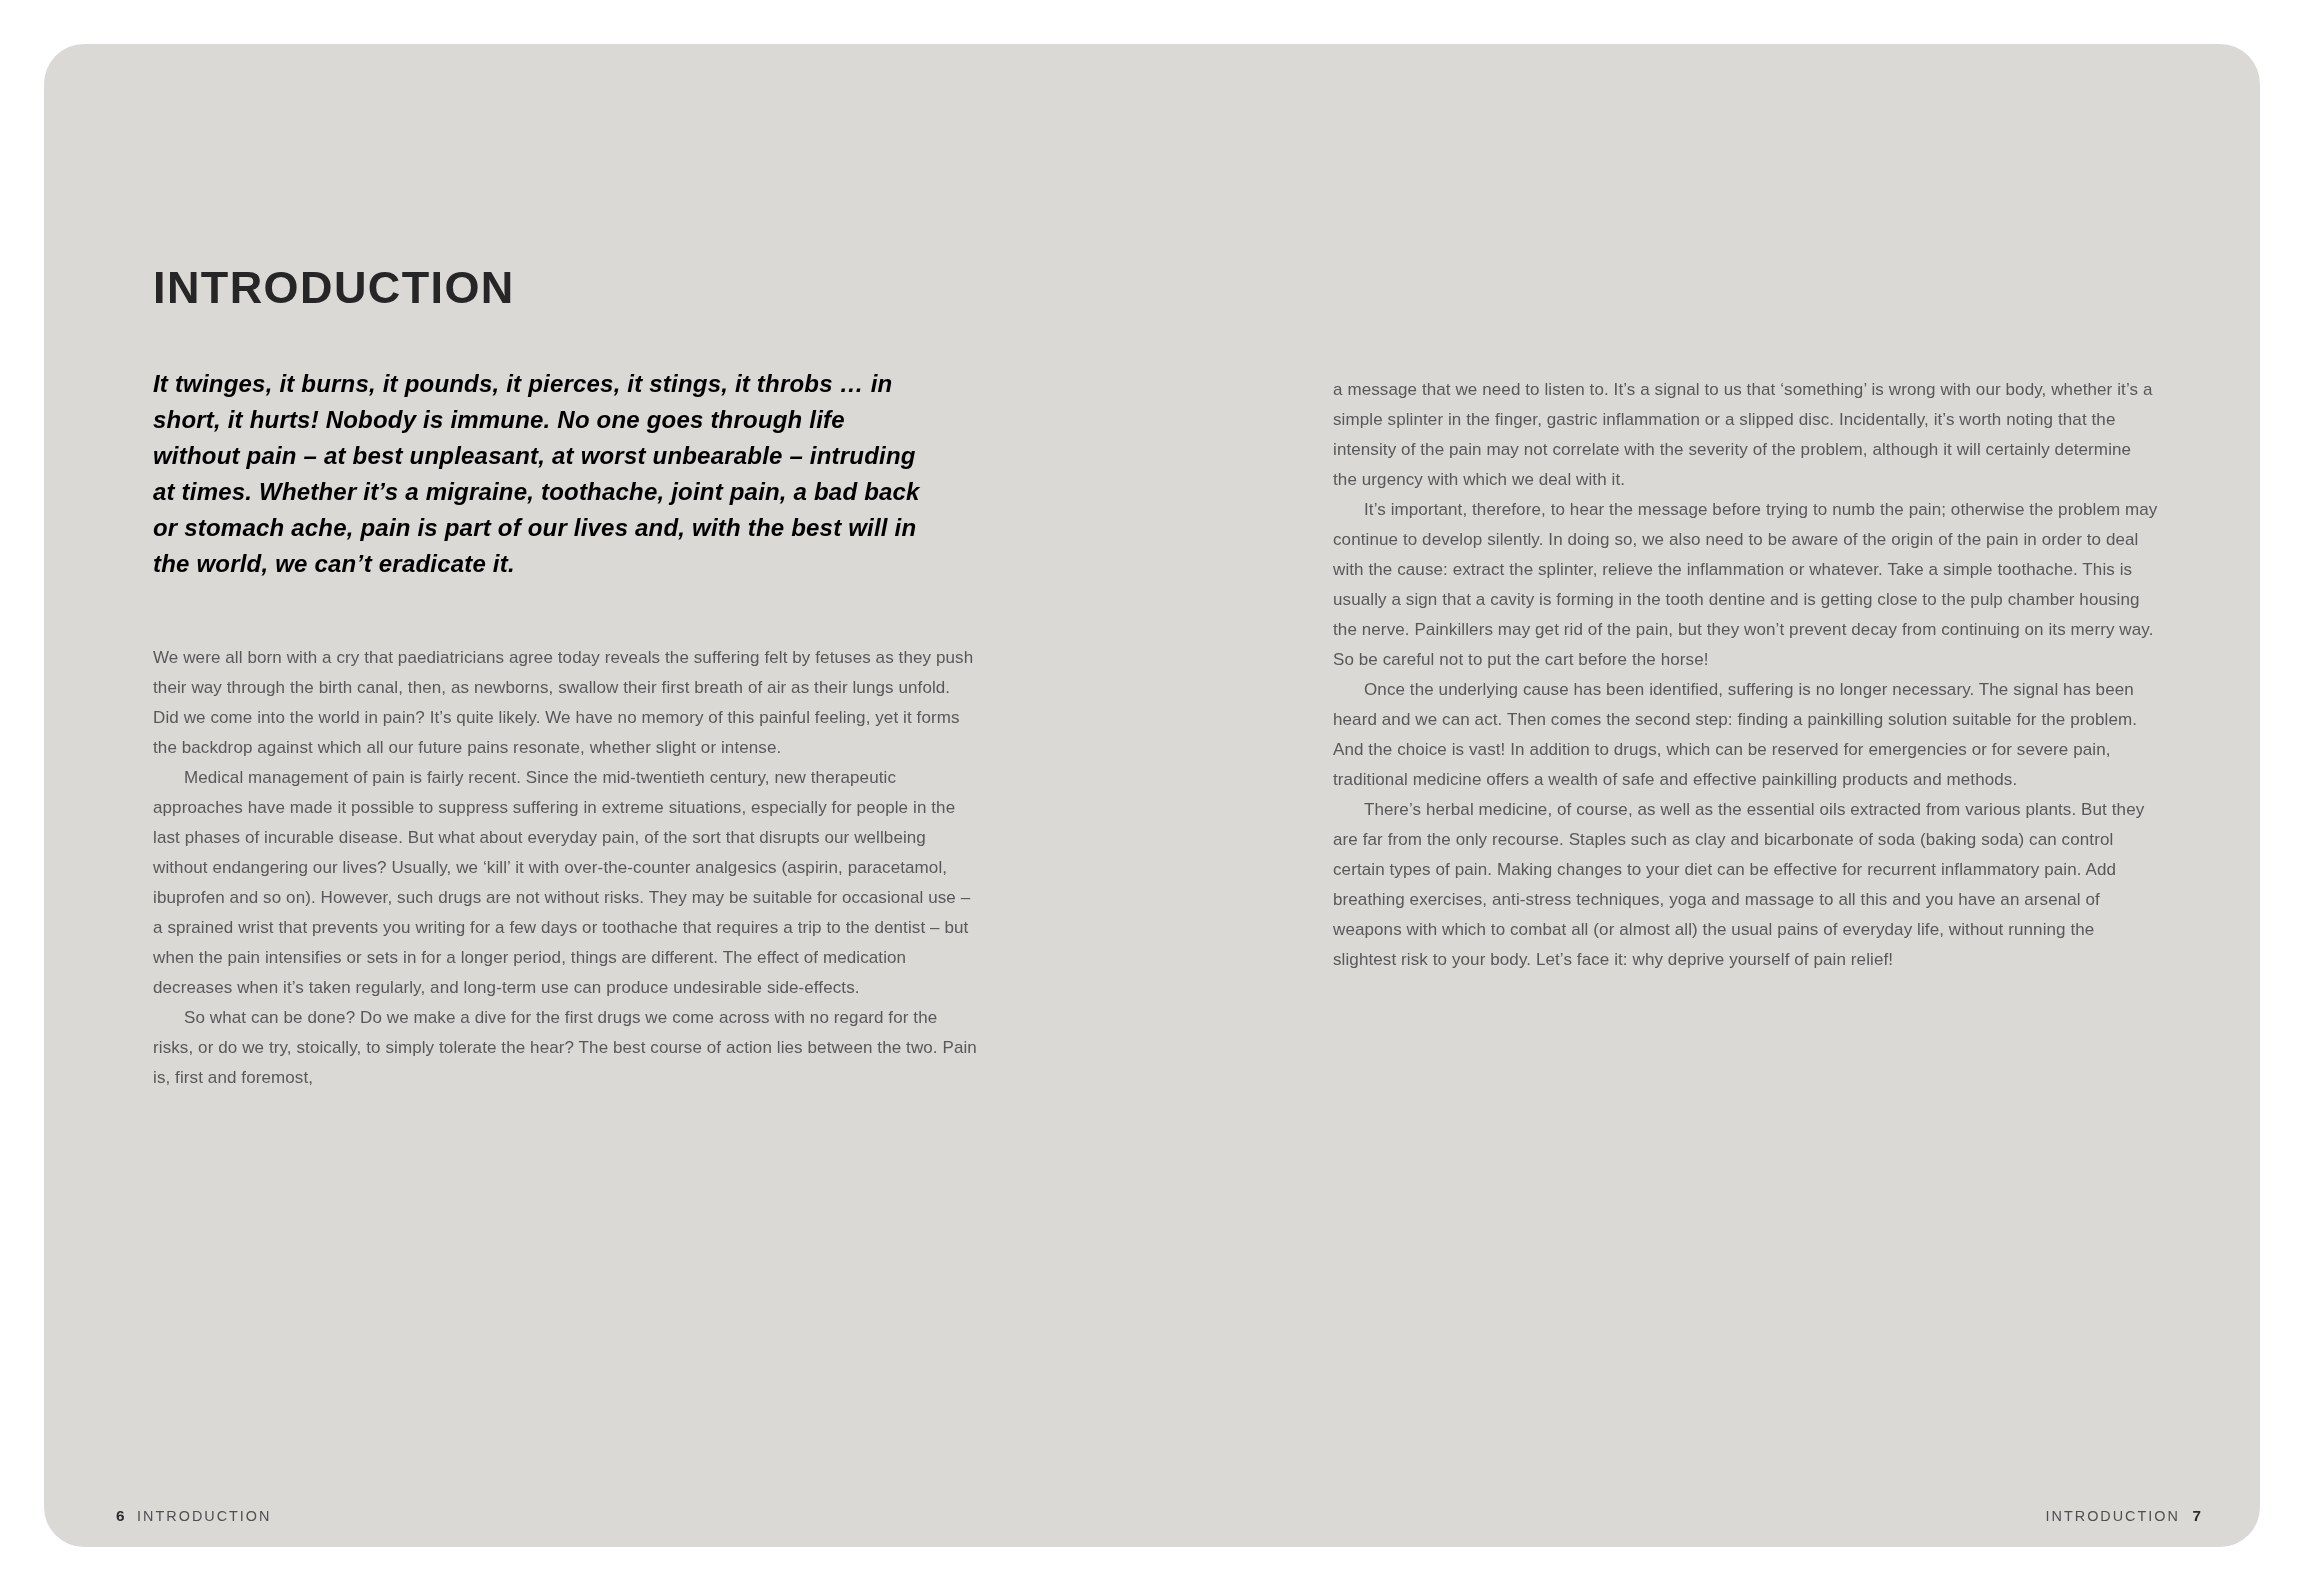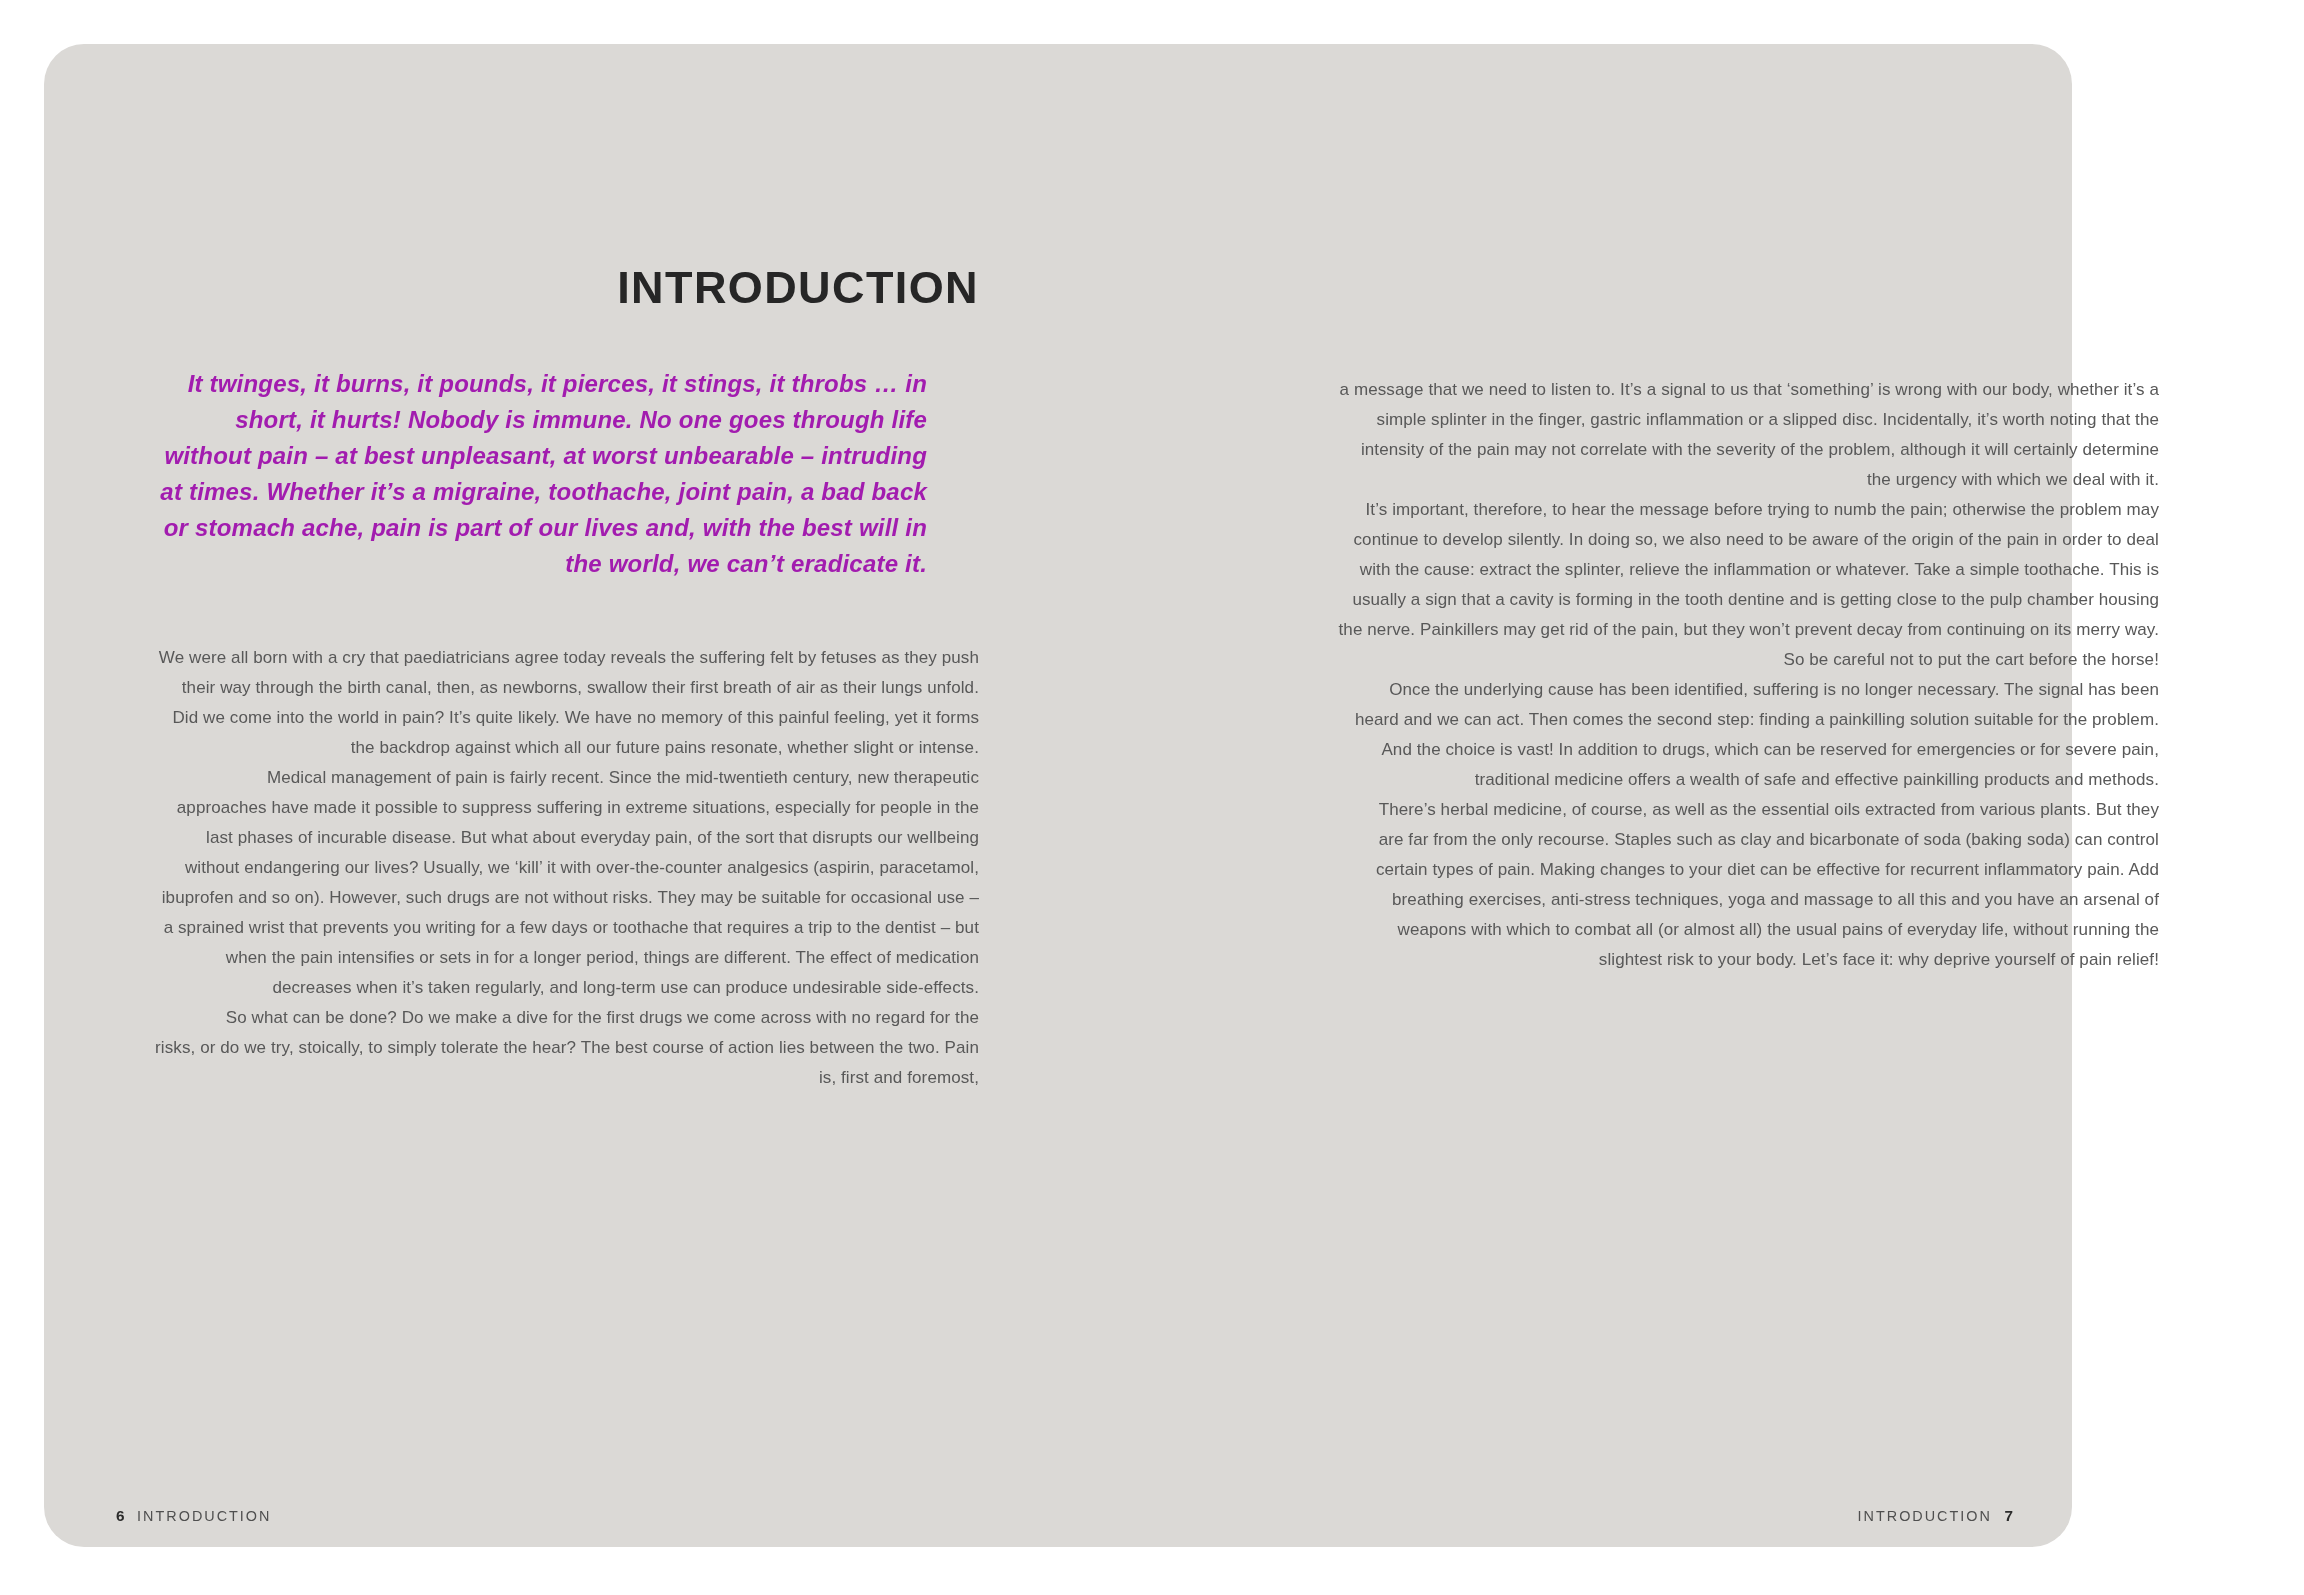--- a/index.html
+++ b/index.html
@@ -11,25 +11,24 @@
   body {
     position: relative;
     width: 2304px;
     height: 1596px;
     overflow: hidden;
   }
   .spread {
     position: absolute;
     left: 44px;
     top: 44px;
-    width: 2028px;
+    width: 2216px;
     height: 1503px;
     background: #dbd9d6;
     border-radius: 40px;
-    text-align: right;
   }
   .col {
     position: absolute;
     width: 826px;
   }
   .col-left { left: 109px; top: 221px; }
   .col-right { left: 1289px; top: 331px; }
 
   .chapter-title {
     margin: 0 0 56px 0;
@@ -39,21 +38,21 @@
     color: #262626;
     line-height: 1;
   }
   .lead {
     margin: 0 0 61px 0;
     font-size: 24px;
     font-style: italic;
     font-weight: 700;
     line-height: 36px;
     letter-spacing: 0.2px;
-    color: #a21caf;
+    color: #000000;
     width: 774px;
   }
   .bodytext p {
     margin: 0;
     font-size: 17px;
     line-height: 30px;
     color: #585858;
     letter-spacing: 0.1px;
   }
   .bodytext p.indent {

